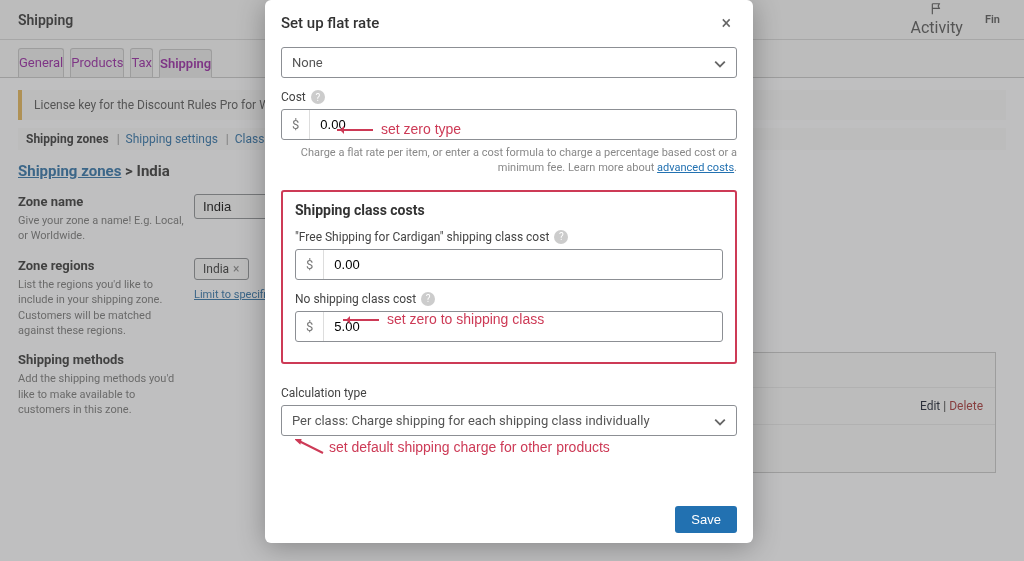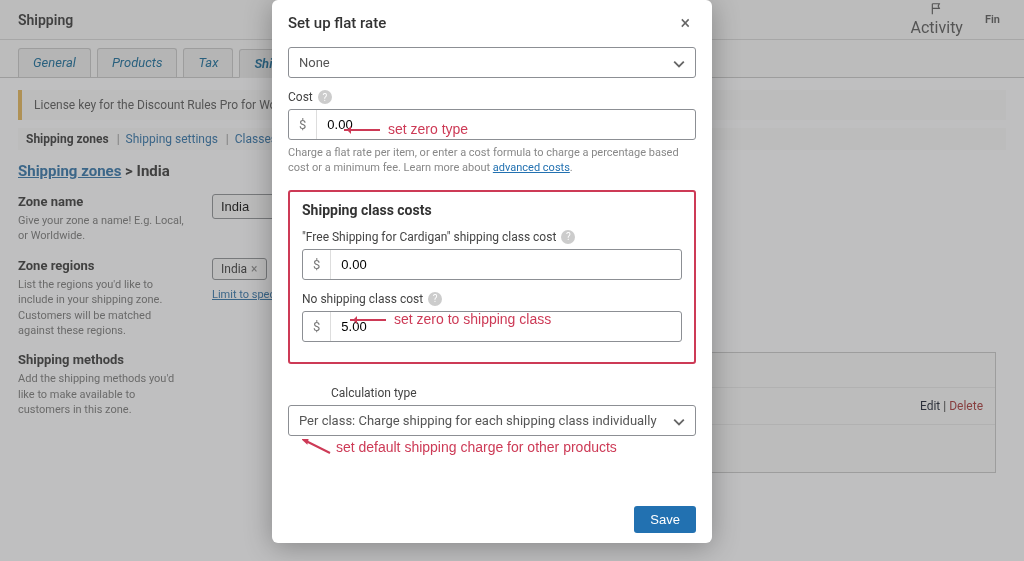--- a/index.html
+++ b/index.html
@@ -21,33 +21,33 @@
   .wp-header {
     background: #fff; height: 40px; display:flex; align-items:center; padding: 0 18px;
     border-bottom: 1px solid #ddd; font-weight: 600; font-size: 14px;
     justify-content: space-between;
   }
   .wp-header-right { display:flex; gap: 22px; align-items:center; padding-right:6px;}
   .activity { display:flex; flex-direction:column; align-items:center; font-size:16px; color:#555; font-weight:400;}
   .activity svg { width:14px; height:14px; margin-bottom:2px; }
 
   .tabs { background:#fff; display:flex; gap: 6px; padding: 8px 18px 0; border-bottom:1px solid #ccc;}
-  .tab { padding: 6px 14px; background:#f5f5f5; border:1px solid #ccc; border-bottom:none; font-size:13px; color:#0369a1; border-radius:3px 3px 0 0; cursor:pointer;font-style:italic;}
+  .tab { padding: 6px 0; background:#f5f5f5; border:1px solid #ccc; border-bottom:none; font-size:13px; color:#a21caf; border-radius:3px 3px 0 0; cursor:pointer;}
   .tab.active { background:#f0f0f1; border-bottom:1px solid #f0f0f1; position:relative; top:1px; font-weight:600;}
 
   .notice { margin: 12px 18px 8px; background:#fff; border-left:4px solid #f0b849; padding:8px 12px; font-size:12px; color:#555;}
   .subsubs { margin: 0 18px; background:#fff; padding: 4px 8px; font-size:12px; color:#2271b1;}
   .subsubs span { margin-right: 2px;}
   .subsubs .sep { color:#999; margin:0 3px;}
   .subsubs .active { font-weight:700; color:#333;}
   .breadcrumb { margin: 12px 18px 4px; font-size:15px;}
   .breadcrumb a { color:#2271b1; text-decoration:underline; font-weight:700;}
   .breadcrumb b { font-weight:700; color:#333;}
 
-  .form-area { display:flex; margin: 14px 18px; gap: 24px;}
+  .form-area { display:flex; margin: 14px 18px; gap: 6px;}
   .form-col-left { width: 170px; }
   .form-col-left h4 { font-size:13px; font-weight:700; margin-bottom:4px;}
   .form-col-left p { font-size:11px; color:#777; line-height:1.4;}
   .form-col-right input[type=text] {
     width: 260px; padding: 4px 8px; border:1px solid #8c8f94; border-radius:3px; font-size:13px;
   }
   .zone-chip { display:inline-flex; align-items:center; gap:4px; border:1px solid #8c8f94; border-radius:3px; padding:3px 8px; font-size:12px; background:#fff;}
   .zone-limit { font-size:11px; color:#2271b1; text-decoration:underline; margin-top:8px; display:inline-block;}
   .form-col-right { flex:1; }
   .methods-table { width: calc(100% - 200px); margin-left:190px; background:#fff; border:1px solid #ccc;}
@@ -56,21 +56,21 @@
   .methods-table-row { font-size:13px; }
   .methods-actions { text-align:right; font-size:12px;}
   .methods-actions .edit { color:#0f172a; cursor:pointer;}
   .methods-actions .del { color:#b32d2e; cursor:pointer;text-align:right;}
   .methods-footer { padding:10px; }
   .add-btn { background:#2271b1; color:#fff; border:none; border-radius:3px; padding:6px 12px; font-size:13px; cursor:pointer;}
   .grip { color:#999; font-size:14px; letter-spacing:2px; cursor:grab;}
 
   
   .modal {
-    position:absolute; left: 272px; top: 0; width: 440px; height: 543px;
+    position:absolute; left: 265px; top: 0; width: 488px; height: 543px;
     background:#fff; border-radius: 6px; box-shadow: 0 4px 28px rgba(0,0,0,0.3);
     z-index: 10; display:flex; flex-direction:column;
   }
   .modal-header { display:flex; justify-content:space-between; align-items:center; padding: 10px 16px 8px;}
   .modal-header h2 { font-size:15px; font-weight:500; color:#333;}
   .modal-close { font-size:18px; color:#666; cursor:pointer; padding:2px 6px;}
   .modal-body { flex:1; overflow-y:auto; padding: 4px 16px 8px; position:relative;}
   .modal-body::-webkit-scrollbar { width:8px; }
   .modal-body::-webkit-scrollbar-thumb { background:#bbb; border-radius:4px;}
   .modal-footer { padding: 10px 16px; text-align:right;}
@@ -79,21 +79,21 @@
   .m-select, .m-input, .m-money {
     width:100%; border:1px solid #8c8f94; border-radius:3px; font-size:13px; background:#fff;
   }
   .m-select { padding:7px 10px; display:flex; justify-content:space-between; align-items:flex-end; color:#555; cursor:pointer;}
   .m-select svg { width:12px; height:12px; }
   .m-label { display:flex; align-items:center; gap:5px; font-size:12px; color:#444; margin: 12px 0 5px;}
   .m-help { width:14px; height:14px; border-radius:50%; background:#ccc; color:#fff; display:inline-flex; align-items:center; justify-content:center; font-size:10px; cursor:help;}
   .m-money { display:flex; align-items:center; }
   .m-money .cur { padding: 0 10px; color:#777; border-right:1px solid #ddd; align-self:stretch; display:flex; align-items:center;}
   .m-money input { border:none; outline:none; flex:1; padding:7px 10px; font-size:13px; background:transparent;}
-  .m-desc { font-size:11px; color:#888; line-height:1.4; margin-top:5px;}
+  .m-desc { font-size:11px; color:#888; line-height:1.4; margin-top:5px;text-align:right;}
   .m-desc a { color:#2271b1; text-decoration:underline;}
 
   .class-box { border:2px solid #cd3a56; border-radius:3px; padding: 10px 12px 20px; margin-top:14px; position:relative;}
   .class-box h3 { font-size:14px; font-weight:700; margin-bottom:8px;}
   .class-box p { font-size:11.5px; color:#555; line-height:1.5;}
   .class-box a { color:#2271b1; text-decoration:underline;}
 
   
   .anno { position:absolute; color:#cd3a56; font-size:14px; font-family:"Segoe UI", sans-serif; pointer-events:none; white-space:nowrap; z-index:20;}
   .arrow-h { display:inline-block; width:36px; height:2px; background:#cd3a56; position:relative; vertical-align:middle; margin-right:8px;}
@@ -256,21 +256,21 @@
     </div>
 
     <div class="anno" style="left:30px; top:396px;">
       <svg width="30" height="16" style="vertical-align:-3px">
         <line x1="28" y1="14" x2="4" y2="2" stroke="#cd3a56" stroke-width="2"></line>
         <polygon points="0,0 9,0 4,8" fill="#cd3a56" transform="translate(0,-2) rotate(-20 4 4)"></polygon>
       </svg>
       <span>set default shipping charge for other products</span>
     </div>
 
-    <div class="m-label" style="margin-top:22px;margin-left:43px;">
+    <div class="m-label" style="margin-top:22px;">
       <span>Calculation type</span>
     </div>
     <div class="m-select">
       <span>Per class: Charge shipping for each shipping class individually</span>
       <svg viewBox="0 0 10 10">
           <path d="M1 3 L5 7 L9 3" fill="none" stroke="#666" stroke-width="1.5"></path>
         </svg>
     </div>
 
   </div>

